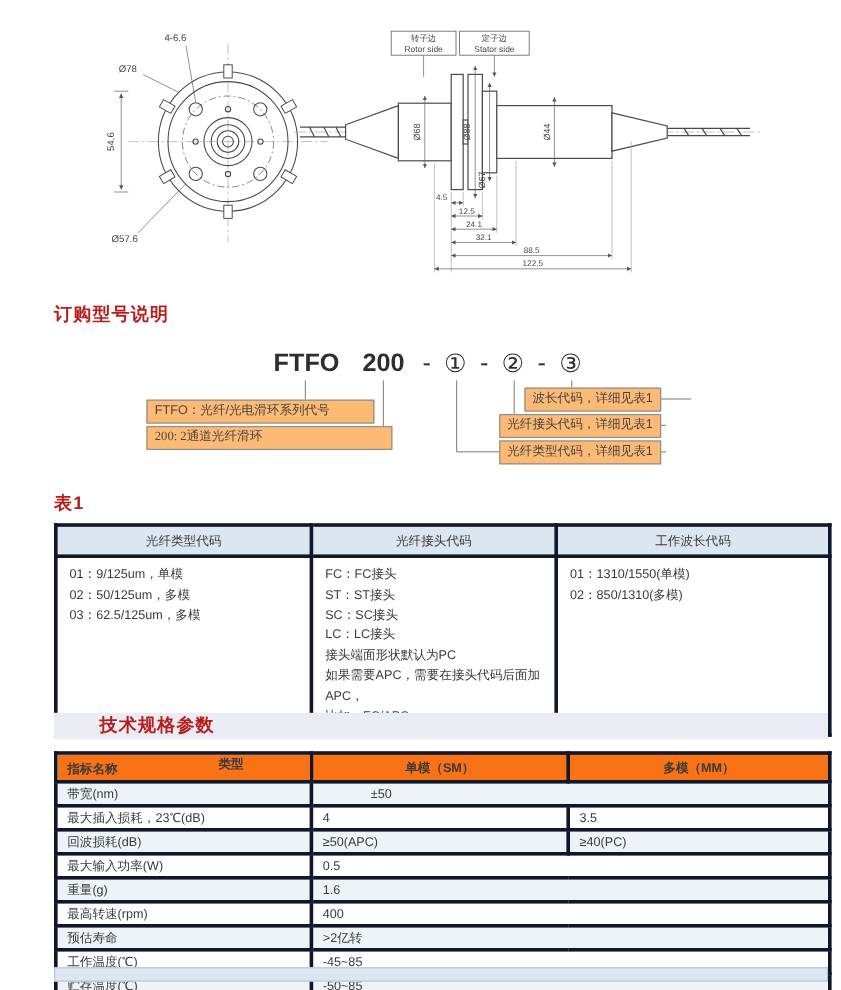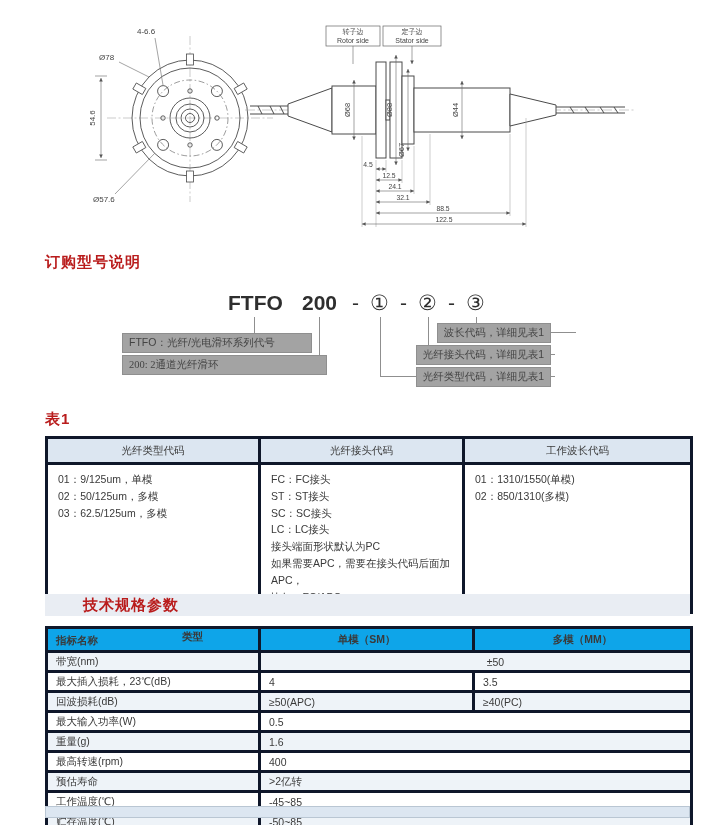--- a/index.html
+++ b/index.html
@@ -4,32 +4,32 @@
 <style>
   html,body{margin:0;padding:0;background:#fff;}
   body{width:701px;height:825px;position:relative;font-family:"Liberation Sans",sans-serif;color:#333;}
   .abs{position:absolute;}
   .section-heading{color:#b91c1c;font-size:15px;font-weight:bold;letter-spacing:1px;}
   svg text{font-family:"Liberation Sans",sans-serif;fill:#444;}
   
   .model-part{position:absolute;font-size:21px;color:#2e2e2e;}
   .vline{position:absolute;width:1px;background:#8f8f8f;}
   .hline{position:absolute;height:1px;background:#8f8f8f;}
-  .callout-box{position:absolute;border:1px solid #8f8f8f;background:#a3a3a3;font-size:10.5px;
+  .callout-box{position:absolute;border:1px solid #8f8f8f;background:#fdba74;font-size:10.5px;
     color:#444;padding:2px 6px;white-space:nowrap;box-sizing:border-box;line-height:1.3;}
   
   table{border-collapse:collapse;width:645px;table-layout:fixed;}
   th,td{border:3px solid #0f172a;font-size:10.5px;color:#3a3a3a;}
   .t1 th{background:#dce6f1;font-weight:normal;height:21px;text-align:center;}
   .t1 td{vertical-align:top;padding:6px 10px;line-height:1.6;white-space:pre-line;}
-  .spec th{background:#0ea5e9;height:19px;font-weight:bold;text-align:center;}
+  .spec th{background:#f97316;height:19px;font-weight:bold;text-align:center;}
   .spec td{height:15px;padding:1px 8px;}
   .spec td.name{text-align:left;}
   .spec td.val{text-align:left;}
-  .spec td.center{text-align:center;padding-left:48px;}
+  .spec td.center{padding-left:48px;}
   .spec tbody tr:nth-child(odd) td{background:#eef3f8;}
   .corner-cell{position:relative;background:#dce6f1;
     background-image:linear-gradient(to bottom right,rgba(0,0,0,0) calc(50% - 0.6px),#9fb0c0 calc(50% - 0.6px),#9fb0c0 calc(50% + 0.6px),rgba(0,0,0,0) calc(50% + 0.6px)),linear-gradient(#dce6f1,#dce6f1);}
   .corner-name{position:absolute;left:8px;bottom:2px;font-weight:bold;font-size:10.5px;}
   .corner-type{position:absolute;right:55px;top:1px;font-weight:bold;font-size:10.5px;}
   .spec-bar{background:#e9edf3;width:645px;height:22px;line-height:22px;padding-left:8px;box-sizing:border-box;}
   .bottom-bar{background:#dce6f1;border:1px solid #b9c6d3;width:645px;height:12px;box-sizing:border-box;}
 </style>
 </head>
 <body>

